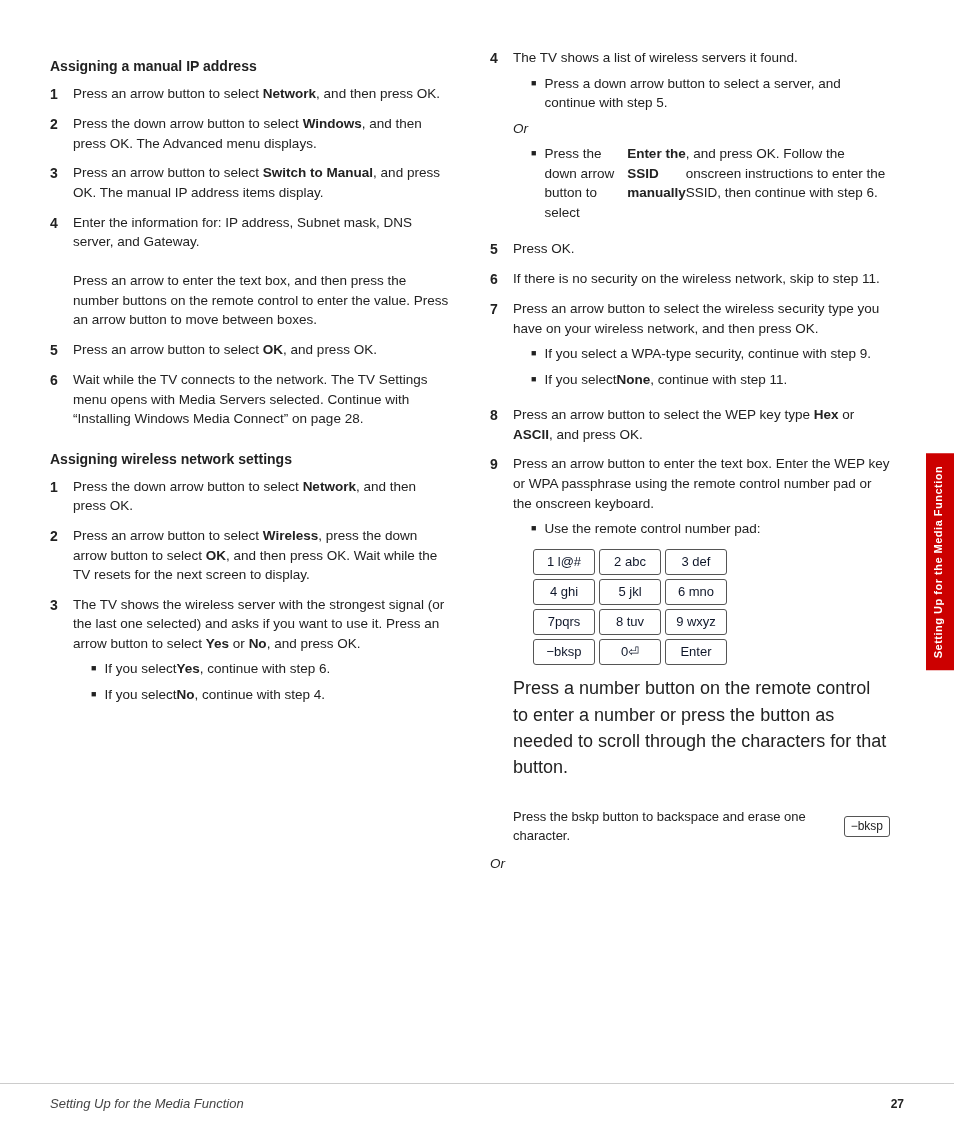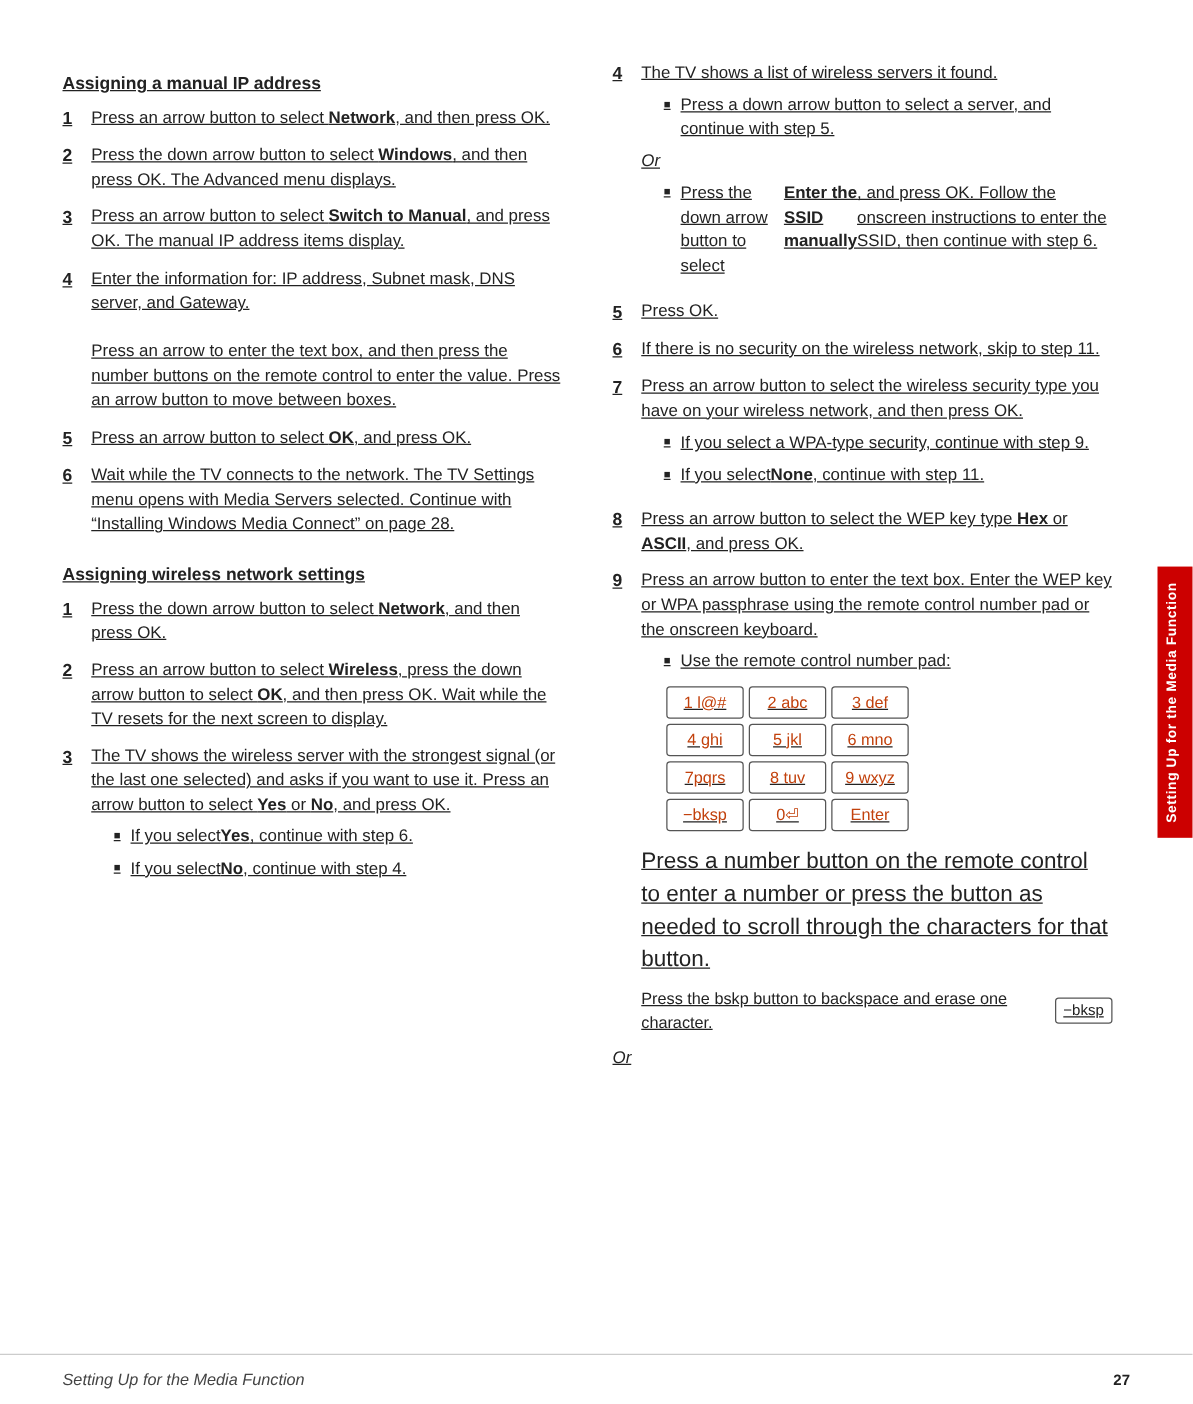--- a/index.html
+++ b/index.html
@@ -15,21 +15,20 @@
     .page {
       display: flex;
       width: 954px;
       min-height: 1123px;
       position: relative;
     }
     .main-content {
       display: flex;
       flex: 1;
       padding: 30px 0 30px 0;
-      text-decoration: underline;
     }
     .left-col {
       width: 470px;
       padding: 10px 20px 10px 50px;
     }
     .right-col {
       width: 450px;
       padding: 10px 30px 10px 20px;
     }
     .section-title {
@@ -85,21 +84,21 @@
       gap: 4px;
       margin: 10px 0 10px 20px;
     }
     .key-btn {
       border: 1px solid #555;
       border-radius: 3px;
       padding: 3px 6px;
       font-size: 13px;
       text-align: center;
       background: #fff;
-      color: #c2410c;
+      color: #0f172a;
       line-height: 1.4;
     }
     .bottom-bar {
       position: absolute;
       bottom: 0;
       left: 0;
       right: 0;
       height: 40px;
       display: flex;
       align-items: center;
@@ -280,21 +279,21 @@
             <div class="key-btn">7pqrs</div>
             <div class="key-btn">8 tuv</div>
             <div class="key-btn">9 wxyz</div>
             <div class="key-btn">−bksp</div>
             <div class="key-btn">0⏎</div>
             <div class="key-btn">Enter</div>
           </div>
           <div style="font-size:18px; line-height:1.45; margin-top:6px;">
             Press a number button on the remote control to enter a number or press the button as needed to scroll through the characters for that button.
           </div>
-          <div style="display:flex; align-items:center; font-size:13px; margin-top:10px; line-height:1.45;">
+          <div style="display:flex; align-items:center; font-size:13px; margin-top:28px; line-height:1.45;">
             <span>Press the bskp button to backspace and erase one character.</span>
             <span class="bksp-inline">−bksp</span>
           </div>
         </span>
       </div>
 
       <div class="or-text" style="margin-top:10px; margin-left:0;">Or</div>
 
     </div>
 

